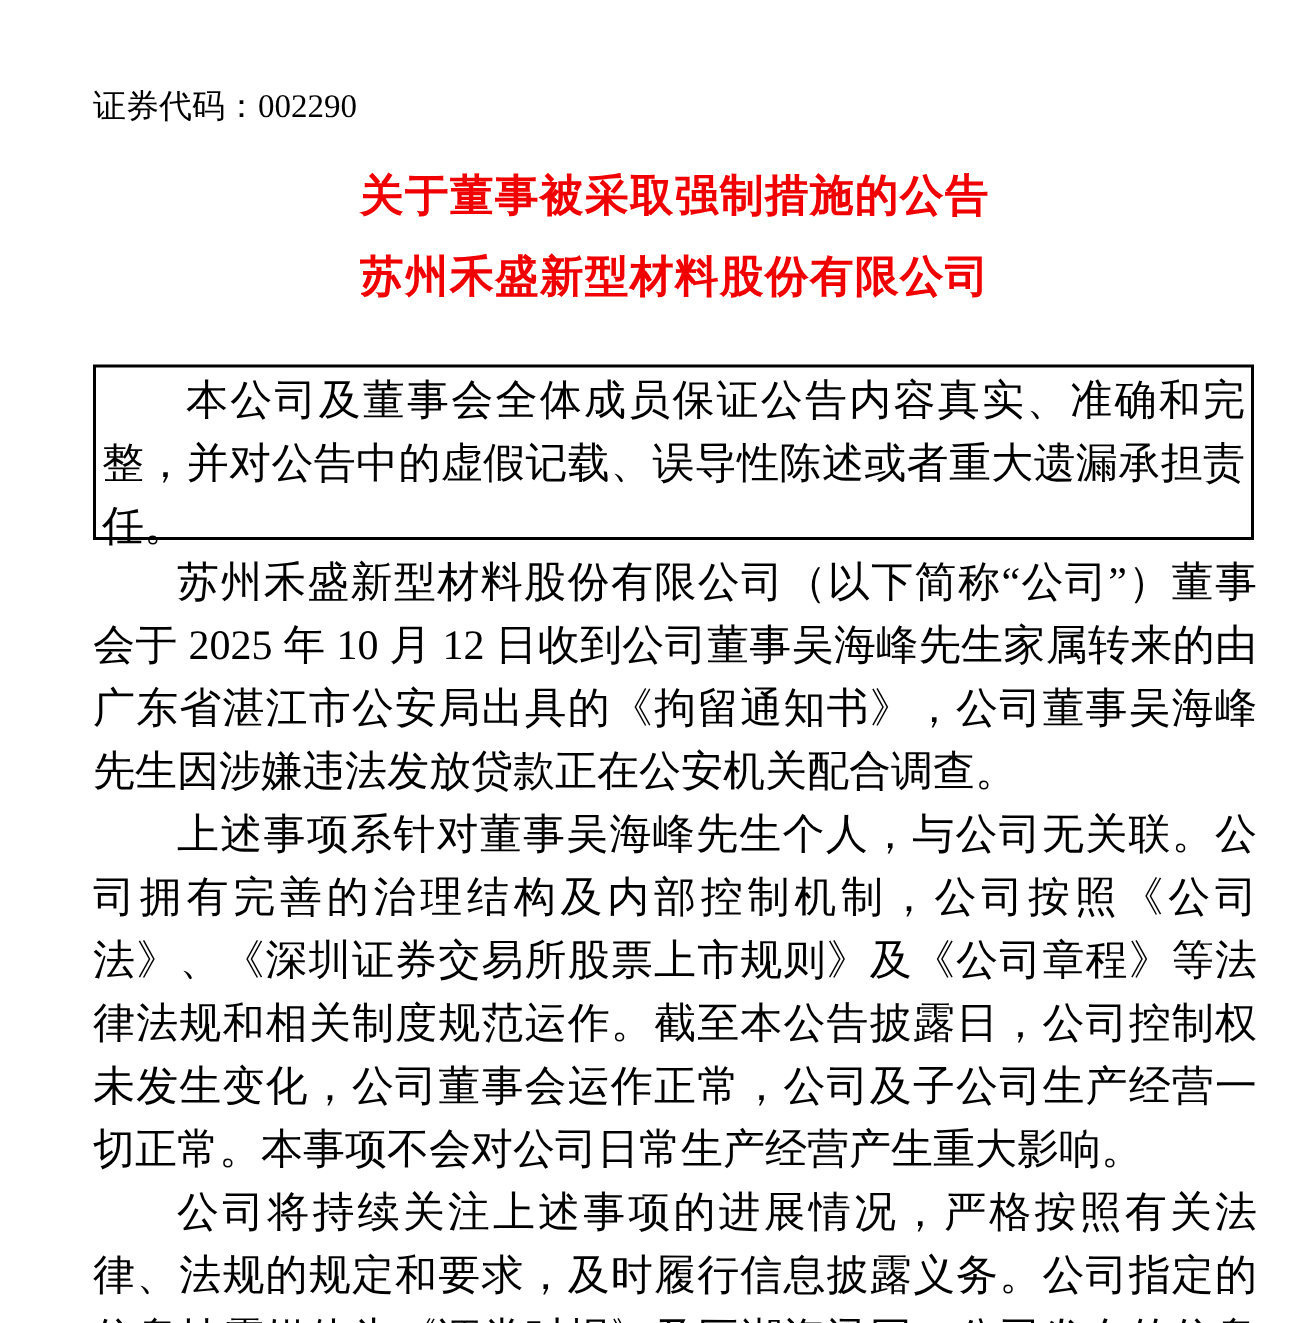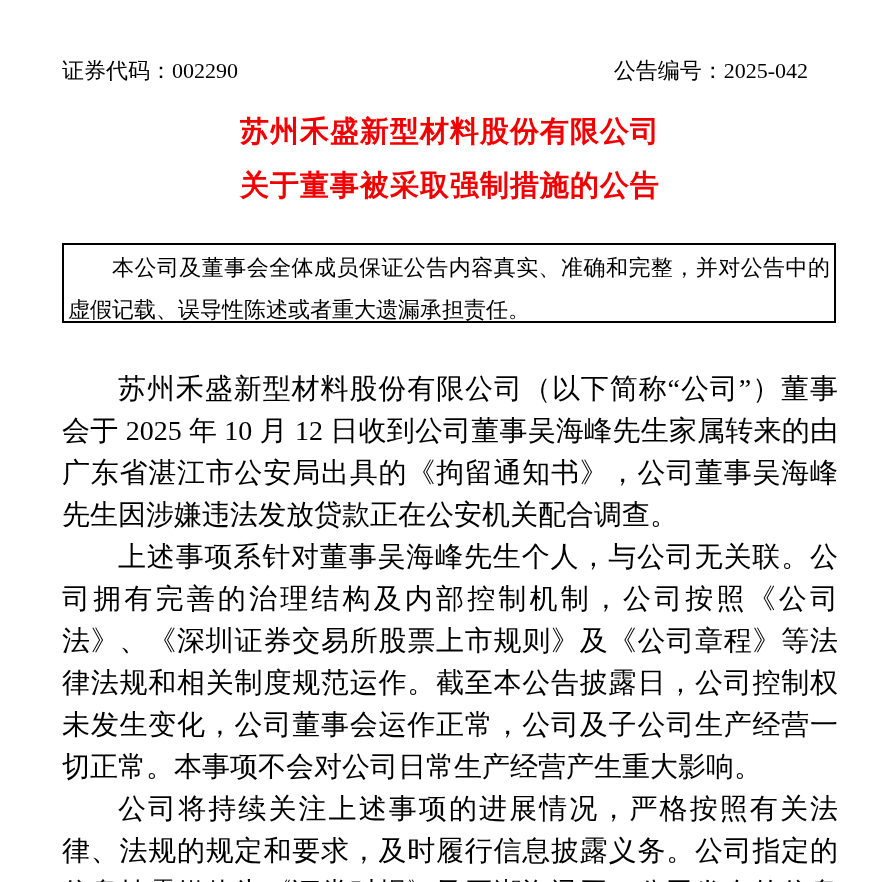--- a/index.html
+++ b/index.html
@@ -38,25 +38,25 @@
     font-weight: bold;
     font-size: 29px;
     line-height: 54px;
     letter-spacing: 1px;
   }
   .disclaimer-box {
     position: absolute;
     top: 243px;
     left: 62px;
     width: 774px;
-    height: 80px;
+    height: 117px;
     box-sizing: border-box;
     border: 2px solid #000000;
     padding: 2px 4px;
-    font-size: 22px;
+    font-size: 28px;
     line-height: 42px;
     text-align: justify;
     text-justify: inter-character;
     font-family: Liberation Serif, serif;
   }
   .disclaimer-box p {
     margin: 0;
     text-indent: 2em;
   }
   .body-text {
@@ -74,26 +74,25 @@
     text-indent: 2em;
   }
 </style>
 </head>
 <body>
 
 <div class="page">
 
   <div class="header-row">
     <span>证券代码：002290</span>
-    <span>公告编号：2025-042</span>
   </div>
 
   <div class="doc-title">
+    <div>关于董事被采取强制措施的公告</div>
     <div>苏州禾盛新型材料股份有限公司</div>
-    <div>关于董事被采取强制措施的公告</div>
   </div>
 
   <div class="disclaimer-box">
     <p>本公司及董事会全体成员保证公告内容真实、准确和完整，并对公告中的虚假记载、误导性陈述或者重大遗漏承担责任。</p>
   </div>
 
   <div class="body-text">
     <p>苏州禾盛新型材料股份有限公司（以下简称“公司”）董事会于 2025 年 10 月 12 日收到公司董事吴海峰先生家属转来的由广东省湛江市公安局出具的《拘留通知书》，公司董事吴海峰先生因涉嫌违法发放贷款正在公安机关配合调查。</p>
     <p>上述事项系针对董事吴海峰先生个人，与公司无关联。公司拥有完善的治理结构及内部控制机制，公司按照《公司法》、《深圳证券交易所股票上市规则》及《公司章程》等法律法规和相关制度规范运作。截至本公告披露日，公司控制权未发生变化，公司董事会运作正常，公司及子公司生产经营一切正常。本事项不会对公司日常生产经营产生重大影响。</p>
     <p>公司将持续关注上述事项的进展情况，严格按照有关法律、法规的规定和要求，及时履行信息披露义务。公司指定的信息披露媒体为《证券时报》及巨潮资讯网，公司发布的信息均以在上述媒体披露的信息为准。敬请广大投资者理性投资，并注意投资风险。</p>

